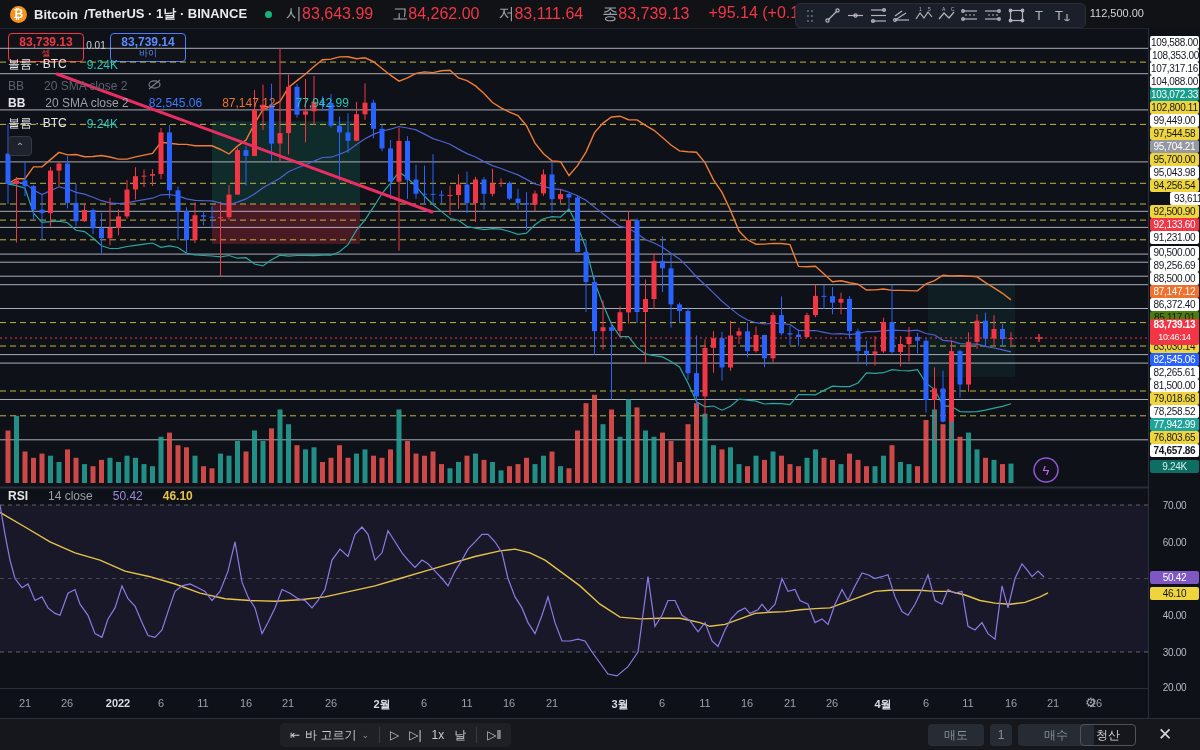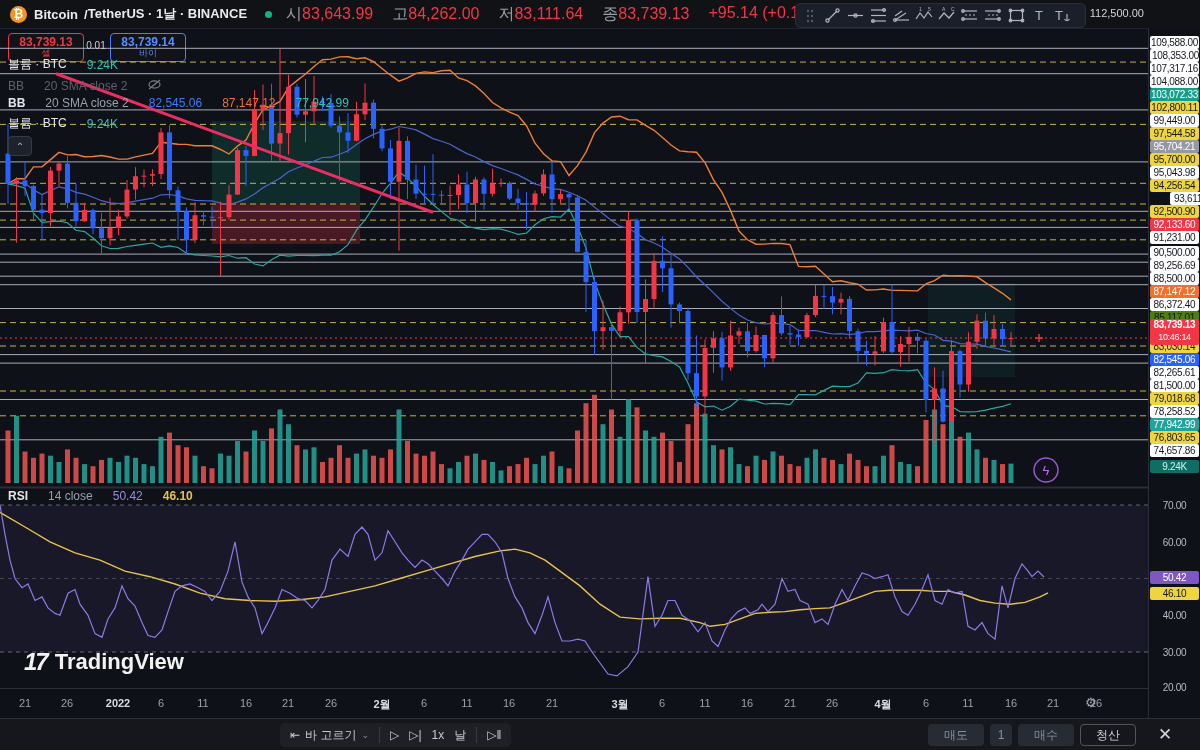--- a/index.html
+++ b/index.html
@@ -656,24 +656,20 @@
   <div id="collapse-btn">
     <span>⌃</span>
   </div>
   <div class="legend" style="top:489px;">
     <span class="lg-t" style="font-weight:bold">RSI</span>
     <span class="lg-params">14 close</span>
     <span class="lg-purple">50.42</span>
     <span class="lg-yellow">46.10</span>
   </div>
 
-  <div id="watermark">
-    <span class="wm-mark">17</span>
-    <span class="wm-text">TradingView</span>
-  </div>
 
   <div id="price-axis">
       <div class="ax-lab" style="background: rgb(255, 255, 255); color: rgb(19, 23, 34); top: 7.5px;">109,588.00</div>
       <div class="ax-lab" style="background: #ffffff; color: rgb(19, 23, 34); top: 20.5px; text-align: right;">108,353.00</div>
       <div class="ax-lab" style="background: rgb(255, 255, 255); color: rgb(19, 23, 34); top: 33.5px;">107,317.16</div>
       <div class="ax-lab" style="background: rgb(255, 255, 255); color: rgb(19, 23, 34); top: 46.5px;">104,088.00</div>
       <div class="ax-lab" style="background: rgb(21, 158, 140); color: rgb(255, 255, 255); top: 59.5px;">103,072.33</div>
       <div class="ax-lab" style="background: rgb(239, 213, 61); color: rgb(19, 23, 34); top: 72.5px;">102,800.11</div>
       <div class="ax-lab" style="background: rgb(255, 255, 255); color: rgb(19, 23, 34); top: 85.5px;">99,449.00</div>
       <div class="ax-lab" style="background: rgb(239, 213, 61); color: rgb(19, 23, 34); top: 98.5px;">97,544.58</div>
@@ -692,21 +688,21 @@
       <div class="ax-lab" style="background: rgb(255, 255, 255); color: rgb(19, 23, 34); top: 269.5px;">86,372.40</div>
       <div class="ax-lab" style="background: #4d7c0f; color: rgb(19, 23, 34); top: 282.5px;">85,117.01</div>
       <div class="ax-lab" style="background: rgb(239, 213, 61); color: rgb(19, 23, 34); top: 311.5px;">83,030.14</div>
       <div class="ax-lab" style="background: rgb(41, 98, 255); color: rgb(255, 255, 255); top: 324.5px;">82,545.06</div>
       <div class="ax-lab" style="background: rgb(255, 255, 255); color: rgb(19, 23, 34); top: 337.5px;">82,265.61</div>
       <div class="ax-lab" style="background: rgb(255, 255, 255); color: rgb(19, 23, 34); top: 350.5px;">81,500.00</div>
       <div class="ax-lab" style="background: rgb(239, 213, 61); color: rgb(19, 23, 34); top: 363.5px;">79,018.68</div>
       <div class="ax-lab" style="background: rgb(255, 255, 255); color: rgb(19, 23, 34); top: 376.5px;">78,258.52</div>
       <div class="ax-lab" style="background: rgb(31, 163, 154); color: rgb(255, 255, 255); top: 389.5px;">77,942.99</div>
       <div class="ax-lab" style="background: rgb(239, 213, 61); color: rgb(19, 23, 34); top: 402.5px;">76,803.65</div>
-      <div class="ax-lab" style="background: rgb(255, 255, 255); color: rgb(19, 23, 34); top: 415.5px;">74,657.86</div>
+      <div class="ax-lab" style="background: rgb(255, 255, 255); color: rgb(19, 23, 34); top: 415.5px; font-weight: bold;">74,657.86</div>
       <div class="ax-lab" style="background: rgb(15, 110, 99); color: rgb(201, 244, 238); top: 431.5px;">9.24K</div>
       <div class="ax-lab ax-plain" style="color: rgb(183, 186, 196); top: 470.5px;">70.00</div>
       <div class="ax-lab ax-plain" style="color: rgb(183, 186, 196); top: 507.5px;">60.00</div>
       <div class="ax-lab" style="background: rgb(126, 87, 194); color: rgb(255, 255, 255); top: 542.5px;">50.42</div>
       <div class="ax-lab" style="background: rgb(239, 213, 61); color: rgb(19, 23, 34); top: 558.5px;">46.10</div>
       <div class="ax-lab ax-plain" style="color: rgb(183, 186, 196); top: 580.5px;">40.00</div>
       <div class="ax-lab ax-plain" style="color: rgb(183, 186, 196); top: 617.5px;">30.00</div>
       <div class="ax-lab ax-plain" style="color: rgb(183, 186, 196); top: 652.5px;">20.00</div>
       <div class="ax-lab" style="background: rgb(242, 54, 69); color: rgb(255, 255, 255); top: 291px; height: 26px; line-height: 12px; font-weight: bold;">
         <div>83,739.13</div>
@@ -753,17 +749,17 @@
       <span class="rg-div"></span>
       <span>▷</span>
       <span>▷|</span>
       <span>1x</span>
       <span>날</span>
       <span class="rg-div"></span>
       <span>▷‖</span>
     </div>
     <button class="btn-dim" style="position:absolute;left:928px;top:5px;width:56px;">매도</button>
     <button class="btn-dim" style="position:absolute;left:990px;top:5px;width:22px;">1</button>
-    <button class="btn-dim" style="position:absolute;left:1018px;top:5px;width:56px;">매수</button>
+    <button class="btn-dim" style="position:absolute;left:1018px;top:5px;width:76px;">매수</button>
     <button class="btn-outline" style="position:absolute;left:1080px;top:5px;width:56px;">청산</button>
     <span id="close-x">✕</span>
   </div>
 </div>
 
 </body></html>

